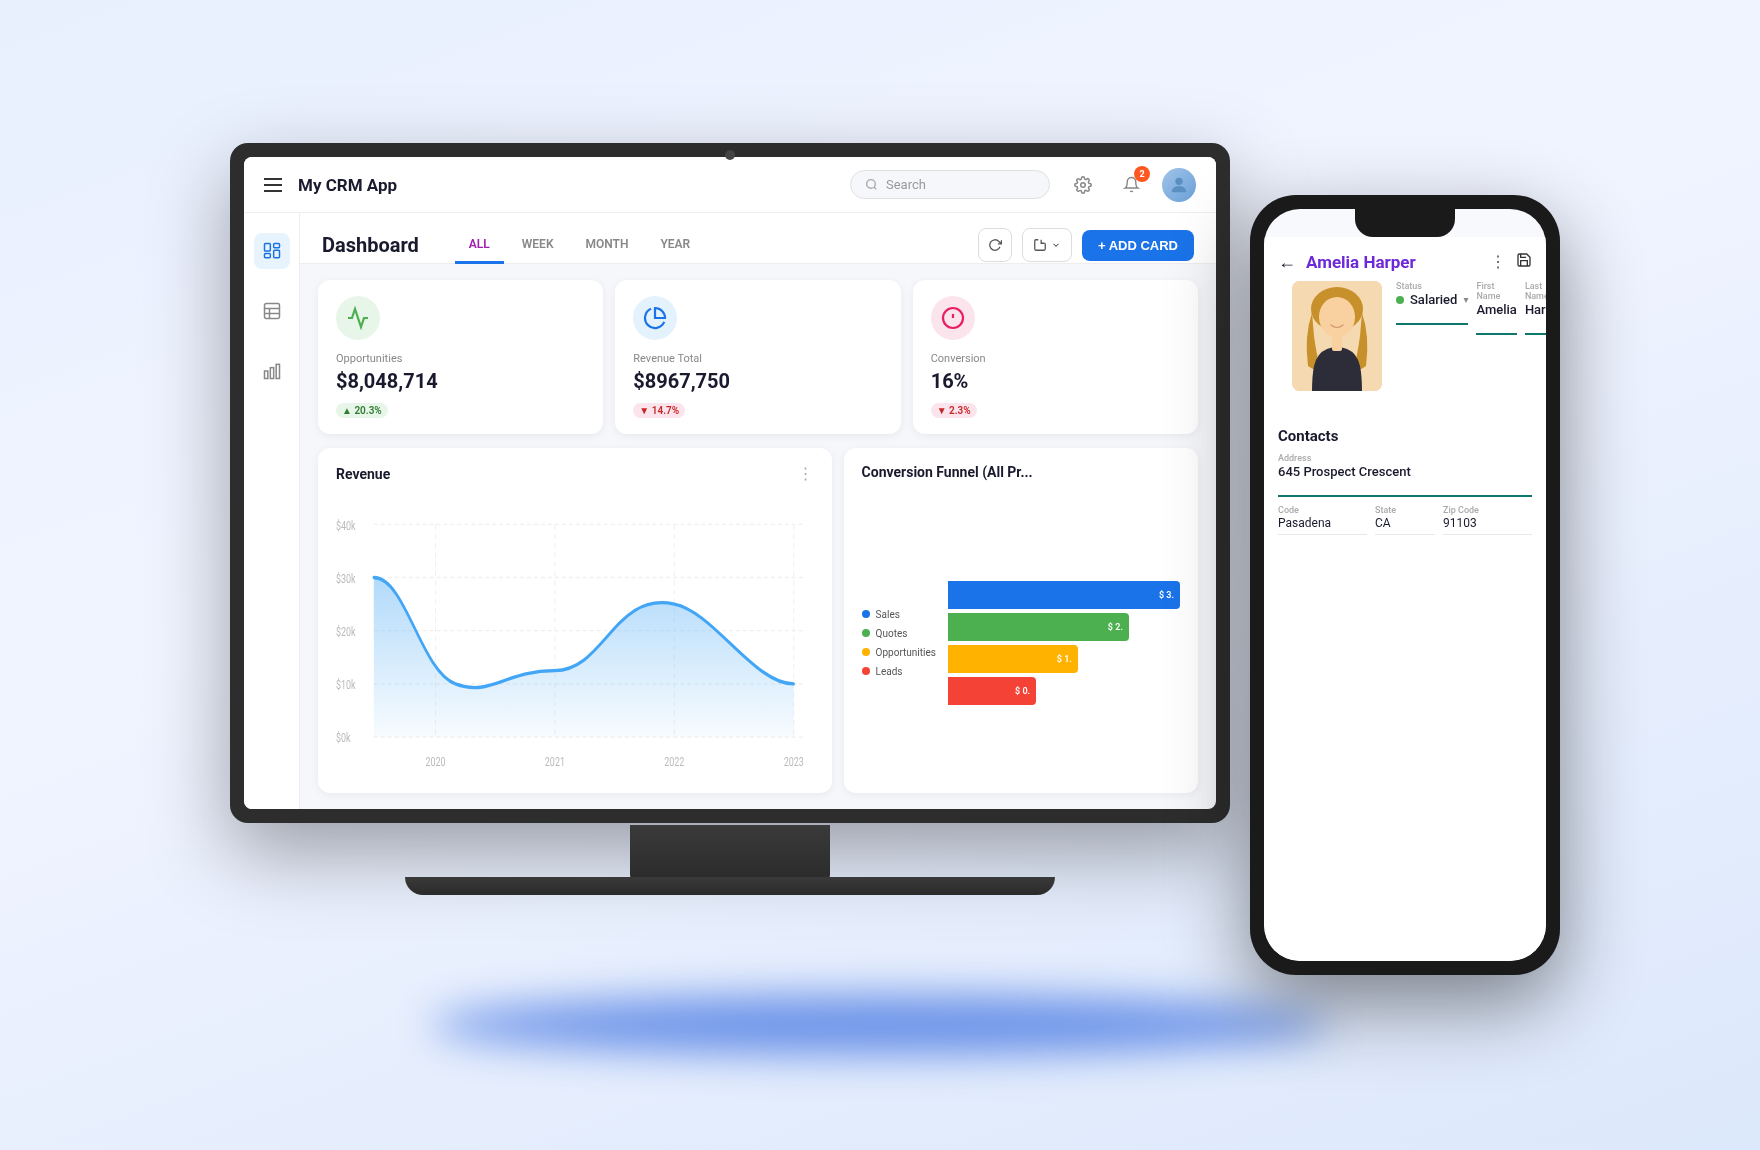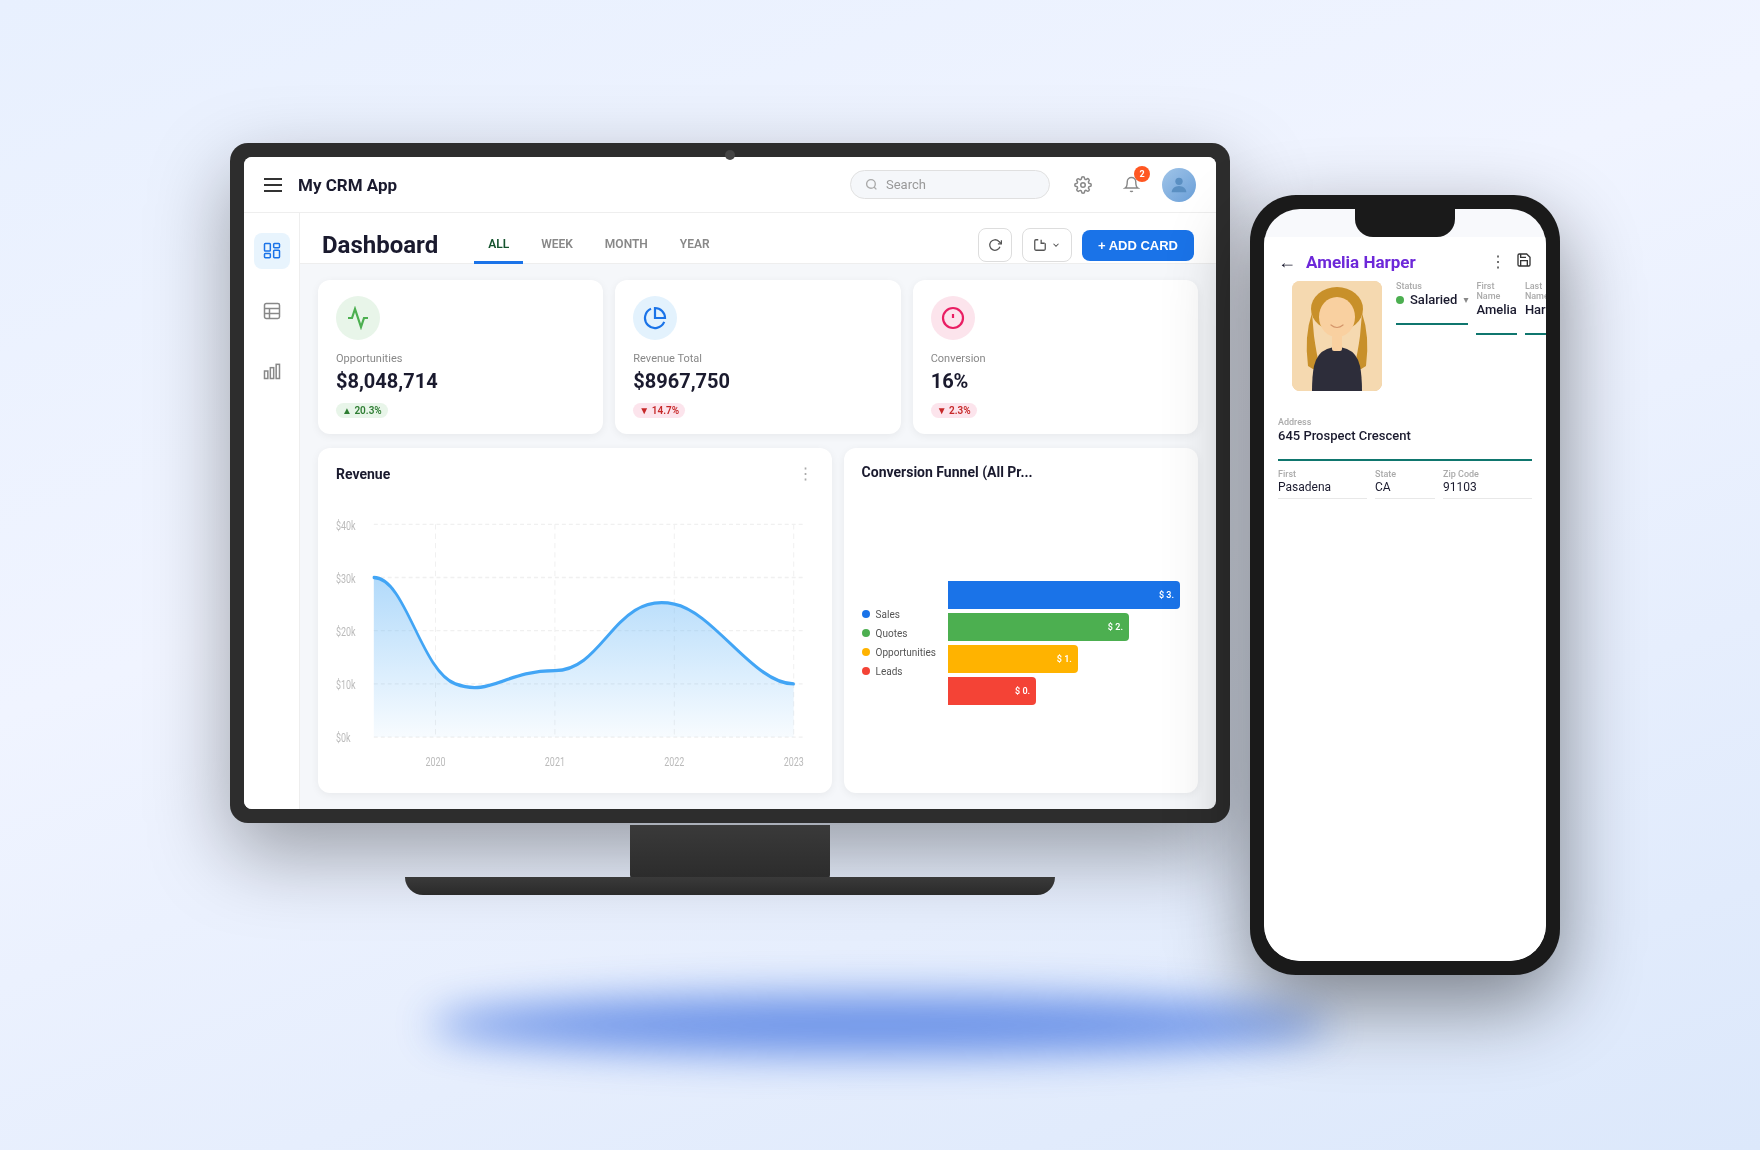--- a/index.html
+++ b/index.html
@@ -205,41 +205,41 @@
     .dashboard-header {
       display: flex;
       align-items: center;
       padding: 14px 22px 0;
       gap: 20px;
       background: white;
       border-bottom: 1px solid #eee;
       flex-shrink: 0;
     }
     .dashboard-title {
-      font-size: 24px;
+      font-size: 20px;
       font-weight: 700;
       color: #1a1a2e;
       margin-right: 16px;
     }
     .tabs {
       display: flex;
       gap: 4px;
       align-items: center;
     }
     .tab {
       padding: 10px 14px;
       font-size: 12px;
       font-weight: 600;
       color: #888;
       cursor: pointer;
       border-bottom: 3px solid transparent;
       margin-bottom: -1px;
     }
     .tab.active {
-      color: #14532d;
+      color: #a21caf;
       border-bottom-color: #1a73e8;
     }
     .header-actions {
       margin-left: auto;
       display: flex;
       align-items: center;
       gap: 10px;
     }
     .refresh-btn, .export-btn {
       width: 34px;
@@ -884,34 +884,35 @@
               <div class="field-label">
                 <span>Last Name</span>
               </div>
               <div class="field-value">Harper</div>
             </div>
 
           </div>
         </div>
 
 
+        <div class="phone-section-title">Contacts</div>
 
         <div class="contact-info">
 
           <div class="field-group">
             <div class="field-label">
               <span>Address</span>
             </div>
             <div class="field-value">645 Prospect Crescent</div>
           </div>
 
           <div class="contact-field-row">
             <div class="contact-field">
               <div class="field-label">
-                <span>First</span>
+                <span>Code</span>
               </div>
               <div class="contact-field-value">Pasadena</div>
             </div>
             <div class="contact-field" style="max-width:60px;">
               <div class="field-label">
                 <span>State</span>
               </div>
               <div class="contact-field-value">CA</div>
             </div>
             <div class="contact-field">

